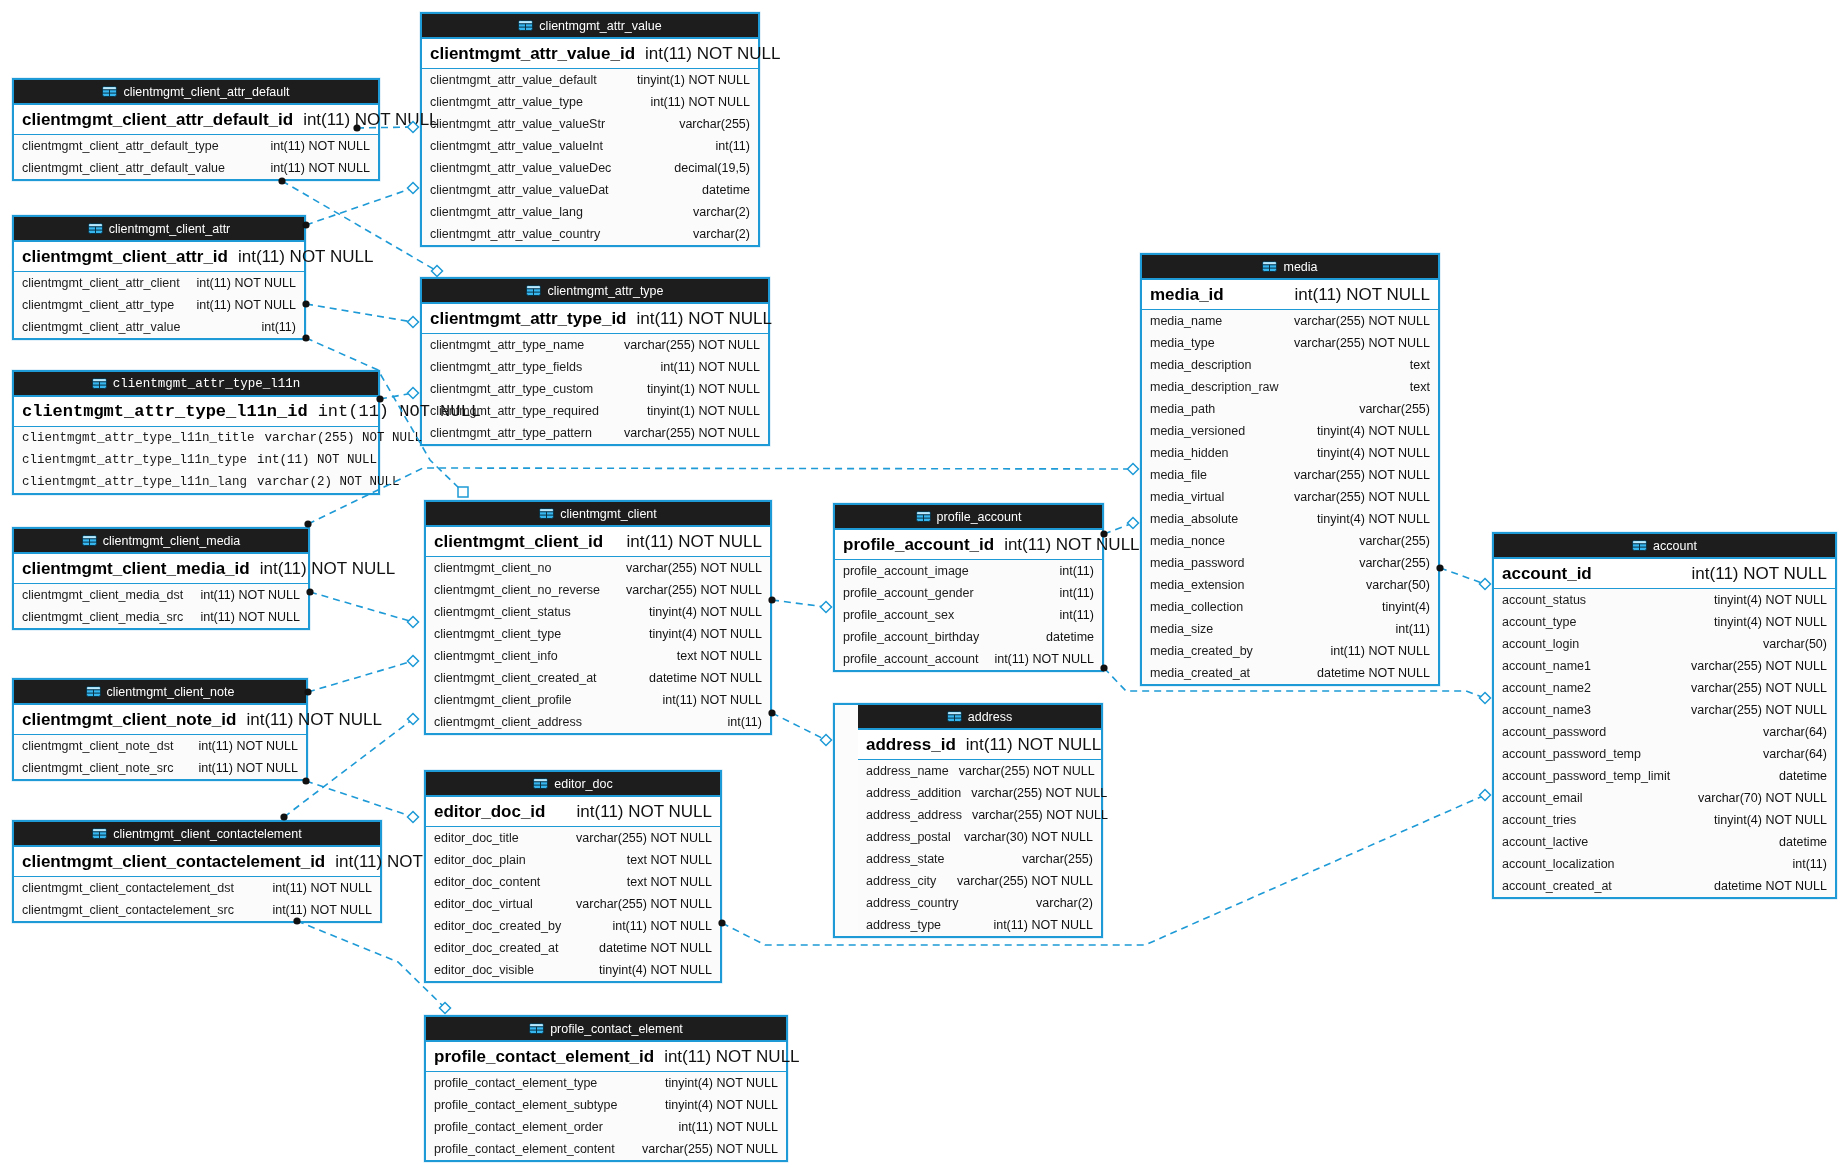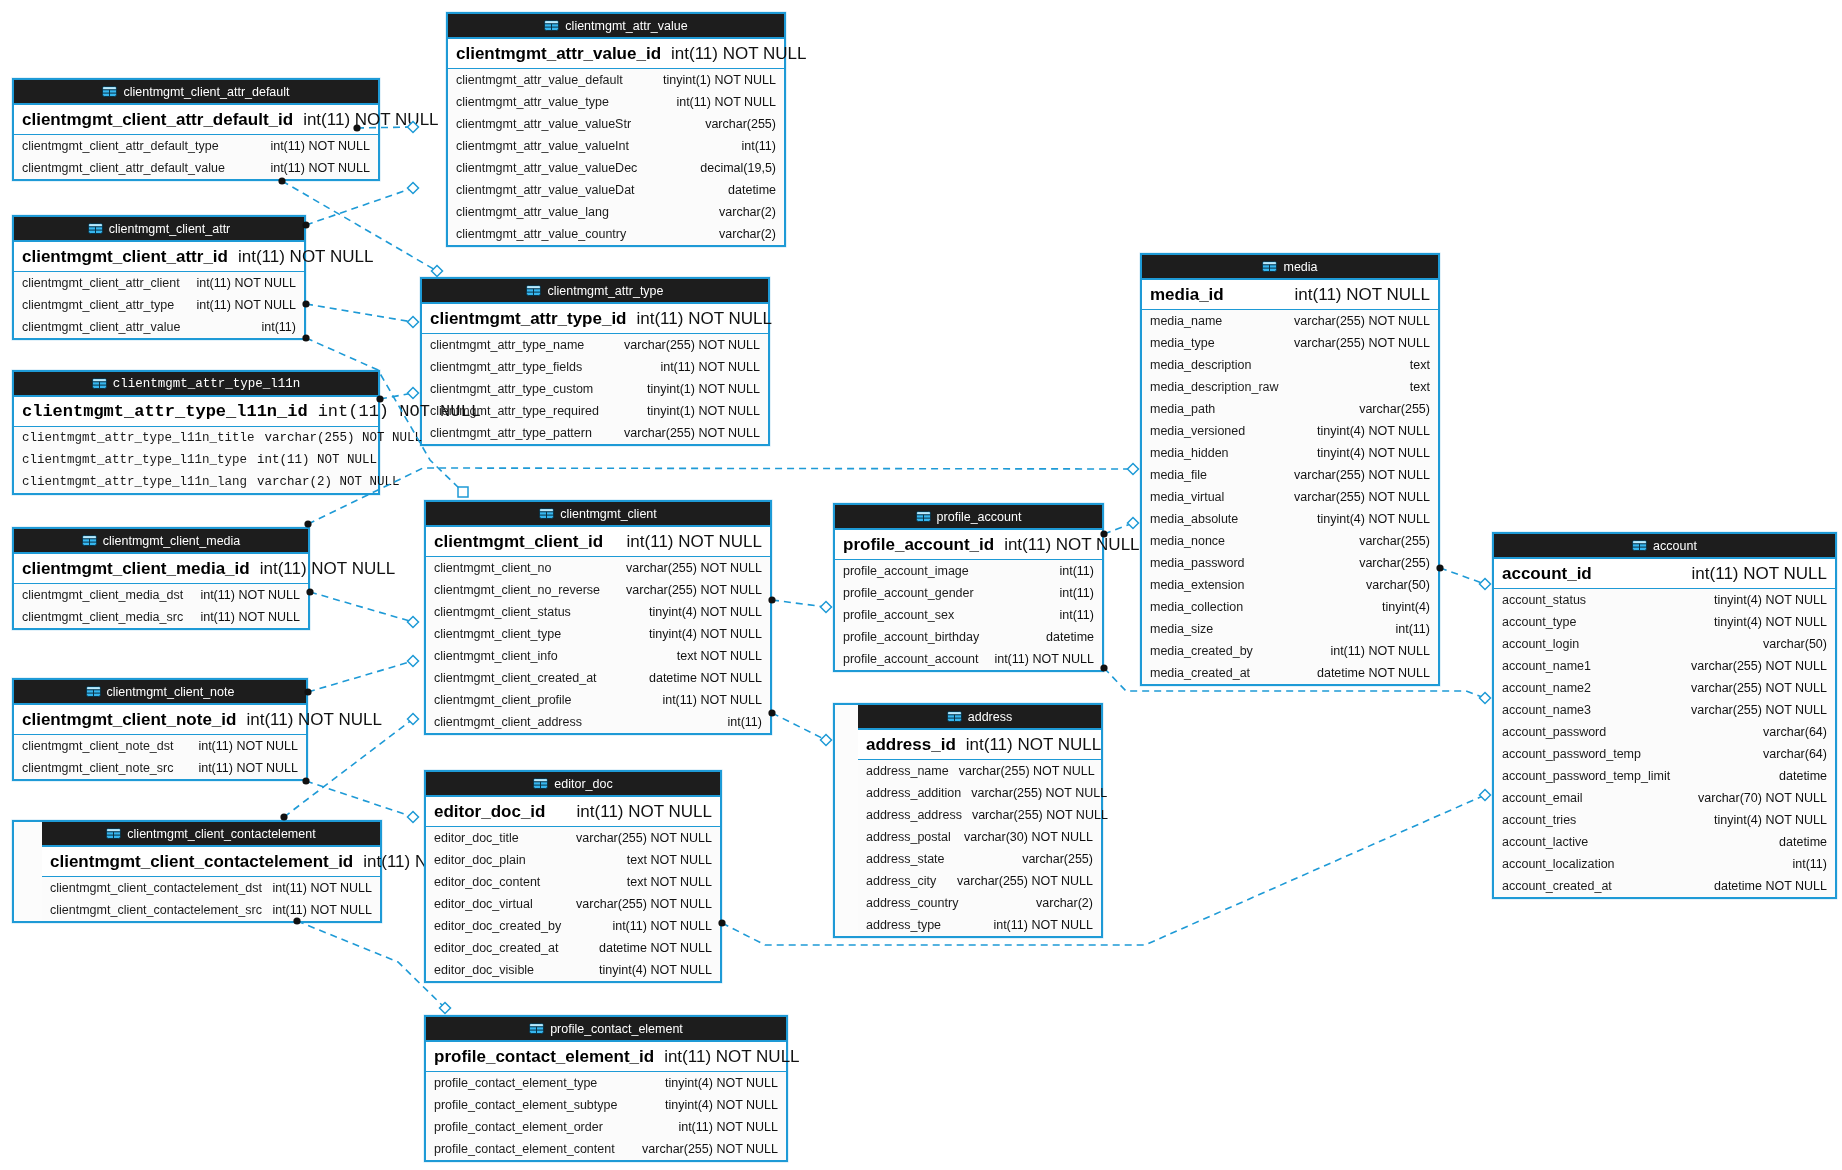--- a/index.html
+++ b/index.html
@@ -31,21 +31,21 @@
   }
   .row .ctype{margin-left:10px;color:#111111;}
   #wires{position:absolute;left:0;top:0;z-index:6;pointer-events:none;}
   #tables{position:absolute;left:0;top:0;z-index:1;width:100%;height:100%;}
 </style>
 </head>
 <body>
 
 <div class="canvas">
   <div id="tables">
-      <div class="etable" style="left: 420px; top: 12px; width: 340px; margin-left: 26px;">
+      <div class="etable" style="left: 420px; top: 12px; width: 340px;">
     <div class="ttl">
       <span class="ticon">
             <svg width="15" height="11" viewBox="0 0 15 11">
               <rect x="0.5" y="0.5" width="14" height="10" rx="1.8" fill="#35b6ef" stroke="#0b3346"></rect>
               <rect x="1.2" y="1.2" width="12.6" height="2.2" fill="#bfe9fa"></rect>
               <line x1="1" y1="3.8" x2="14" y2="3.8" stroke="#0b3346" stroke-width="1"></line>
               <line x1="7.5" y1="3.8" x2="7.5" y2="10" stroke="#0b3346" stroke-width="1"></line>
               <line x1="1" y1="7.1" x2="14" y2="7.1" stroke="#0b3346" stroke-width="1"></line>
             </svg>
           </span>
@@ -271,21 +271,21 @@
           <div class="row">
     <span class="cname">clientmgmt_client_note_dst</span>
     <span class="ctype">int(11) NOT NULL</span>
   </div>
           <div class="row">
     <span class="cname">clientmgmt_client_note_src</span>
     <span class="ctype">int(11) NOT NULL</span>
   </div>
         </div>
   </div>
-      <div class="etable" style="left: 12px; top: 820px; width: 370px; padding-left: 28px;">
+      <div class="etable" style="left: 12px; top: 820px; width: 370px;">
     <div class="ttl">
       <span class="ticon">
             <svg width="15" height="11" viewBox="0 0 15 11">
               <rect x="0.5" y="0.5" width="14" height="10" rx="1.8" fill="#35b6ef" stroke="#0b3346"></rect>
               <rect x="1.2" y="1.2" width="12.6" height="2.2" fill="#bfe9fa"></rect>
               <line x1="1" y1="3.8" x2="14" y2="3.8" stroke="#0b3346" stroke-width="1"></line>
               <line x1="7.5" y1="3.8" x2="7.5" y2="10" stroke="#0b3346" stroke-width="1"></line>
               <line x1="1" y1="7.1" x2="14" y2="7.1" stroke="#0b3346" stroke-width="1"></line>
             </svg>
           </span>

